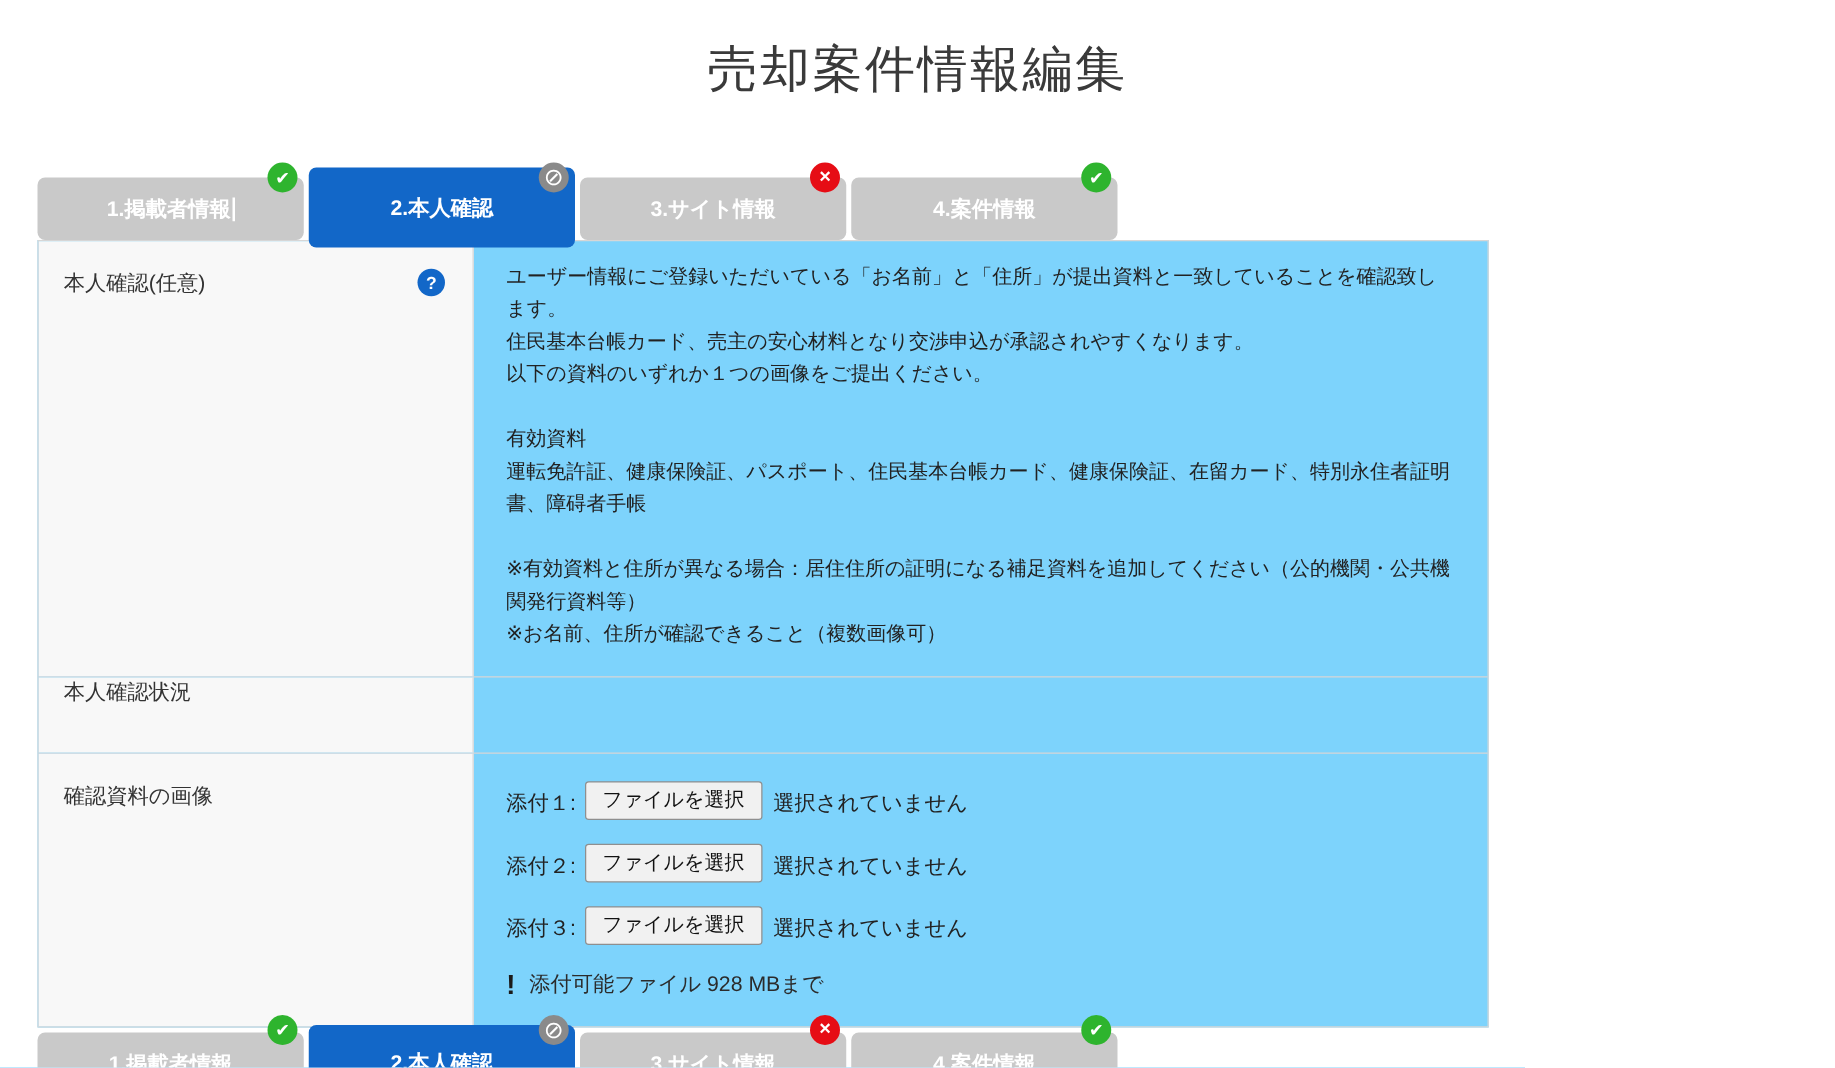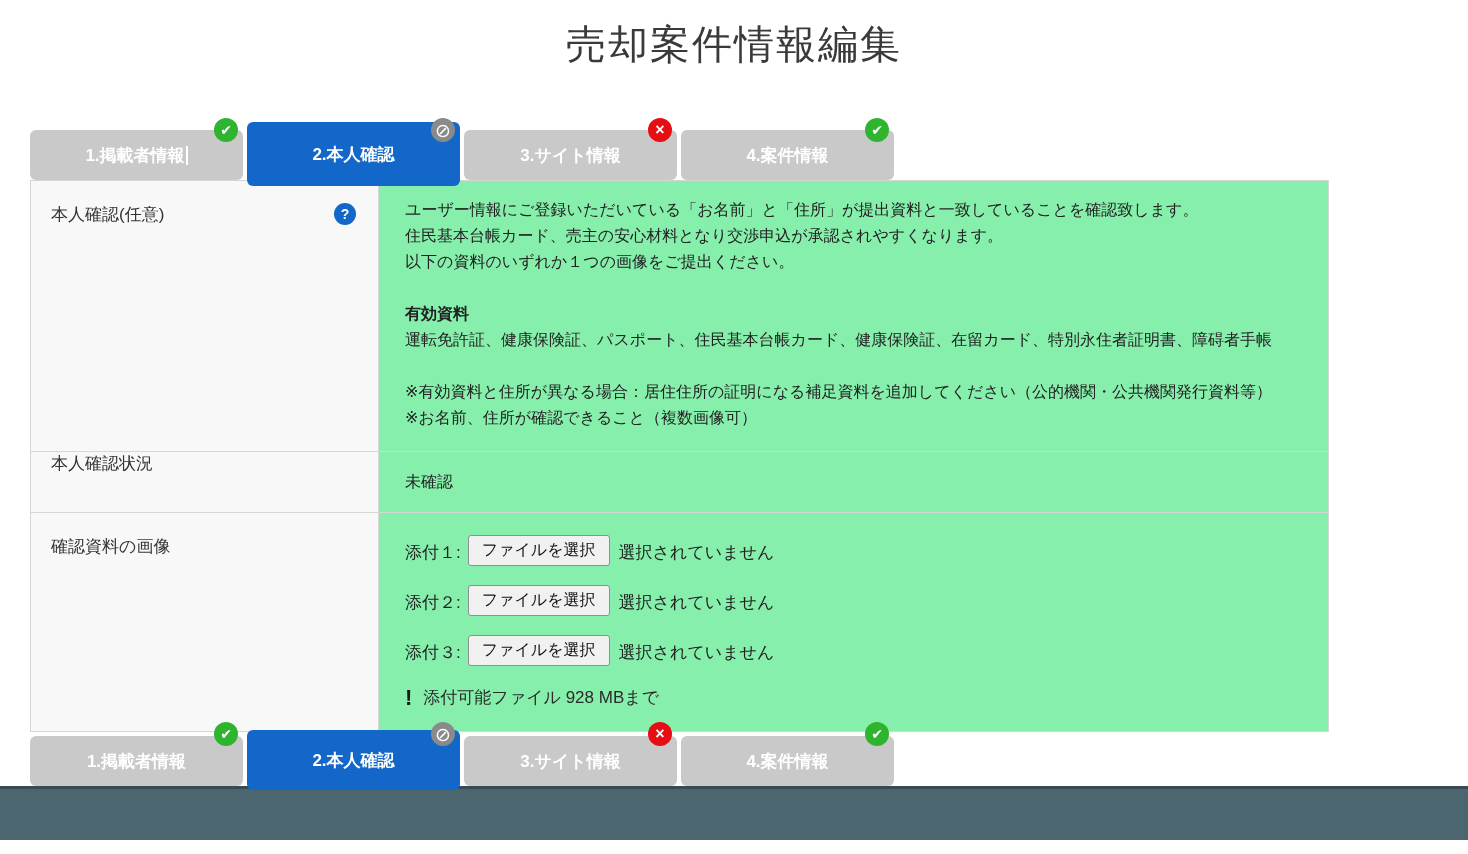--- a/index.html
+++ b/index.html
@@ -10,21 +10,21 @@
     --badge-gray:#8a8a8a;
     --footer:#4c6670;
   }
   *{box-sizing:border-box;}
   html,body{margin:0;padding:0;}
   body{
     width:1468px;height:854px;overflow:hidden;background:#fff;
     font-family:"Liberation Sans","DejaVu Sans",sans-serif;color:#333;
   }
   .page-title{
-    margin:20px 0 0;text-align:center;font-size:40px;line-height:48px;
+    margin:32px 0 0;text-align:center;font-size:40px;line-height:48px;
     font-weight:400;color:#3a3a3a;letter-spacing:2px;
   }
   
   .tabs{position:relative;margin-left:30px;width:1413px;}
   .tabs-top{margin-top:62px;height:50px;}
   .tabs-bottom{height:52px;margin-top:2px;}
   .tab{
     position:absolute;width:213px;height:50px;background:var(--tab-gray);
     border-radius:6px;color:#fff;font-size:17px;font-weight:600;
     display:flex;align-items:center;justify-content:center;cursor:pointer;
@@ -41,38 +41,38 @@
     font-size:14px;font-weight:700;z-index:3;line-height:1;
   }
   .tabs-bottom .badge{top:-14px;}
   .tabs-bottom .tab.active .badge{top:-8px;}
   .tabs-top .tab.active .badge{top:-4px;}
   .badge.valid{background:var(--badge-green);}
   .badge.invalid{background:var(--badge-red);font-size:16px;}
   .badge.disabled{background:var(--badge-gray);font-size:19px;font-weight:400;}
   .caret{display:inline-block;width:2px;height:19px;background:#fff;margin-left:1px;vertical-align:middle;}
   
-  .info-table{margin-left:30px;width:1299px;border:1px solid #d6d6d6;background:#86efac;}
+  .info-table{margin-left:30px;width:1161px;border:1px solid #d6d6d6;background:#7dd3fc;}
   .trow{display:flex;border-bottom:1px solid #d6d6d6;}
   .trow:last-child{border-bottom:none;}
   .cell-label{
     width:348px;flex:0 0 348px;background:#f8f8f8;border-right:1px solid #d6d6d6;
     padding:22px 20px;font-size:17px;color:#333;position:relative;
   }
   .cell-value{flex:1;padding:16px 26px 20px;font-size:16px;line-height:26px;color:#222;}
   .row-status .cell-label{padding:0 20px;display:flex;height:60px;}
   .row-status .cell-value{display:flex;align-items:center;padding-top:0;padding-bottom:0;}
   .help-icon{
     position:absolute;top:22px;right:22px;width:22px;height:22px;border-radius:50%;
     background:var(--accent);color:#fff;font-size:14px;font-weight:700;
     display:flex;align-items:center;justify-content:center;cursor:pointer;
   }
   .para{margin:0;}
   .para + .para{margin-top:26px;}
-  .docs-head{font-weight:700;}
+  .docs-head{font-weight:400;}
   
   .file-row{display:flex;align-items:flex-end;margin:6px 0 19px;font-size:17px;color:#222;}
   .file-btn{
     background:#f1f1f1;border:1px solid #8f8f8f;border-radius:3px;
     padding:4px 13px;font-size:16px;color:#111;margin:0 9px 0 7px;cursor:pointer;
     font-family:"Liberation Sans","DejaVu Sans",sans-serif;
   }
   .warn-row{display:flex;align-items:center;margin-top:14px;font-size:17px;color:#2b2b2b;}
   .warn-icon{font-weight:900;font-size:22px;margin-right:11px;color:#1a1a1a;}
   
@@ -124,23 +124,20 @@
         <div>※有効資料と住所が異なる場合：居住住所の証明になる補足資料を追加してください（公的機関・公共機関発行資料等）</div>
         <div>※お名前、住所が確認できること（複数画像可）</div>
       </div>
     </div>
   </div>
 
   <div class="trow row-status">
     <div class="cell-label">
       <span>本人確認状況</span>
     </div>
-    <div class="cell-value">
-      <span>未確認</span>
-    </div>
   </div>
 
   <div class="trow">
     <div class="cell-label">
       <span>確認資料の画像</span>
     </div>
     <div class="cell-value">
       <div class="file-row">
         <span>添付１:</span>
         <button class="file-btn">ファイルを選択</button>

